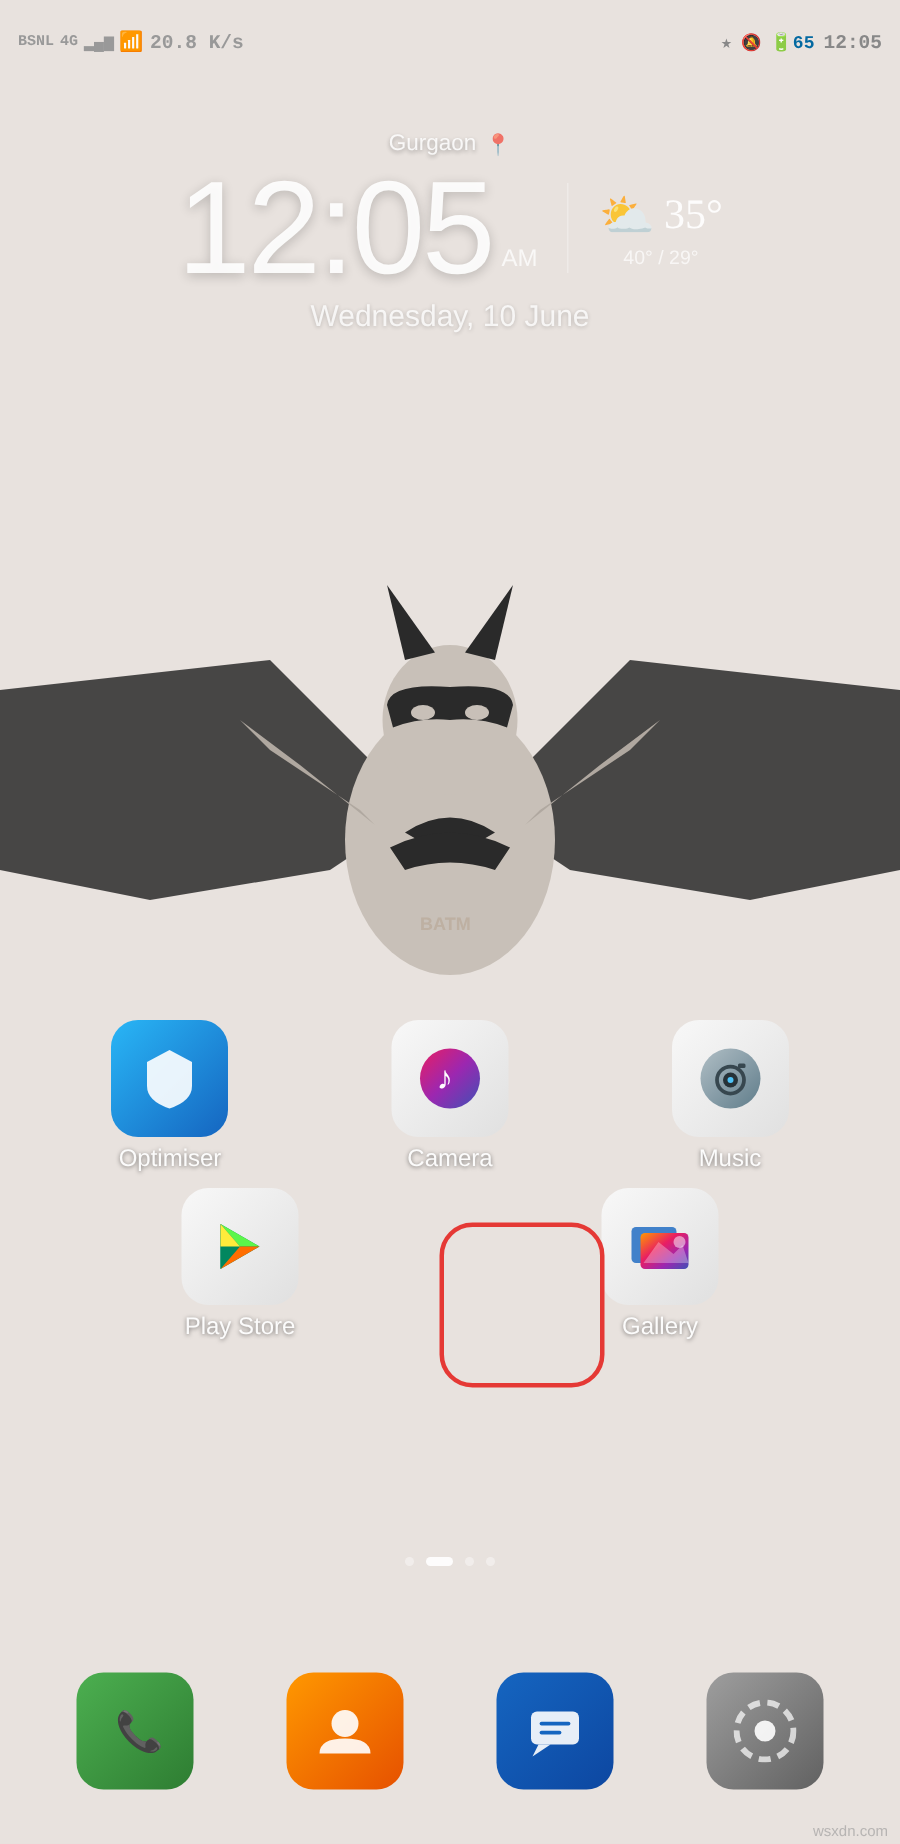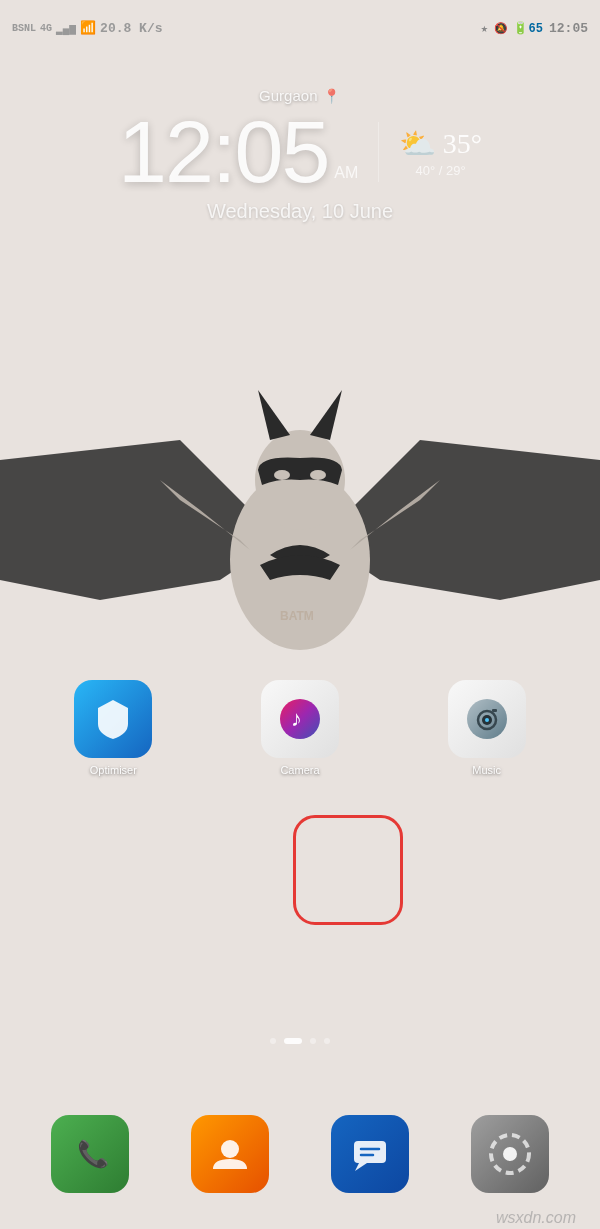--- a/index.html
+++ b/index.html
@@ -178,21 +178,21 @@
       width: 78px;
       height: 78px;
       border-radius: 18px;
       display: flex;
       align-items: center;
       justify-content: center;
       margin-bottom: 6px;
       position: relative;
     }
     .app-label {
-      font-size: 11px;
+      font-size: 16px;
       color: rgba(255,255,255,0.95);
       text-align: center;
       text-shadow: 0 1px 3px rgba(0,0,0,0.5);
     }
 
     
     .gallery-highlight {
       position: absolute;
       border: 3px solid #e53935;
       border-radius: 22px;
@@ -255,25 +255,24 @@
       display: flex;
       align-items: center;
       justify-content: center;
       font-size: 36px;
     }
 
     
     .watermark {
       position: absolute;
       bottom: 2px;
-      right: 24px;
-      font-size: 16px;
+      right: 8px;
+      font-size: 10px;
       color: rgba(150,150,150,0.6);
       z-index: 100;
-      font-style: italic;
     }
   </style>
 </head>
 <body>
 
 <div class="wallpaper"></div>
 
 <div class="status-bar">
   <div class="status-left">
     <span style="font-size:10px;color:#999;">BSNL</span>
@@ -395,21 +394,60 @@
         </div>
       </div>
       <span class="app-label">Music</span>
     </div>
 
   </div>
 
   <div class="app-row">
 
 
-
+    <div class="app-item">
+      <div class="app-icon-wrapper icon-playstore">
+        <div class="icon-inner">
+          <svg width="46" height="46" viewBox="0 0 46 46">
+            <polygon points="10,8 36,23 10,38" fill="#01875f"></polygon>
+            <polygon points="10,8 23,23 10,38" fill="#01875f"></polygon>
+            <polygon points="10,8 36,23 23,23" fill="#5cf64a"></polygon>
+            <polygon points="23,23 36,23 10,38" fill="#ff6d00"></polygon>
+            <polygon points="10,8 23,23 10,23" fill="#ffeb3b"></polygon>
+          </svg>
+        </div>
+      </div>
+      <span class="app-label">Play Store</span>
+    </div>
+
+    <div class="app-item">
+      <div class="app-icon-wrapper icon-gallery">
+        <div class="icon-inner">
+          <svg width="46" height="46" viewBox="0 0 46 46">
+
+            <rect x="4" y="10" width="30" height="24" rx="3" fill="#1565c0" opacity="0.8"></rect>
+
+            <rect x="10" y="14" width="32" height="24" rx="3" fill="url(#galleryGrad)"></rect>
+            <defs>
+              <linearGradient id="galleryGrad" x1="0%" y1="0%" x2="100%" y2="100%">
+                <stop offset="0%" style="stop-color:#ff9800"></stop>
+                <stop offset="40%" style="stop-color:#e91e63"></stop>
+                <stop offset="70%" style="stop-color:#9c27b0"></stop>
+                <stop offset="100%" style="stop-color:#3f51b5"></stop>
+              </linearGradient>
+            </defs>
+
+            <polygon points="12,34 22,20 32,28 38,22 42,34" fill="rgba(255,255,255,0.3)"></polygon>
+
+            <circle cx="36" cy="20" r="4" fill="rgba(255,255,255,0.5)"></circle>
+          </svg>
+        </div>
+      </div>
+      <span class="app-label">Gallery</span>
+    </div>
 
 
   </div>
 </div>
 
 <div class="gallery-highlight" style="left: 293px; top: 815px; width: 110px; height: 110px;"></div>
 
 <div class="page-dots">
   <div class="dot"></div>
   <div class="dot active"></div>

